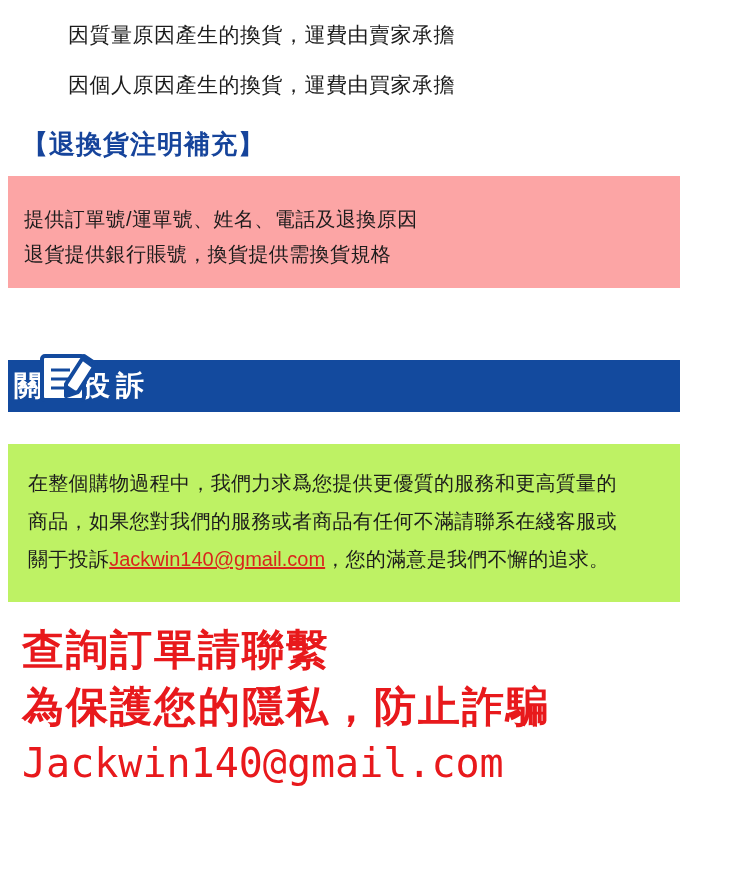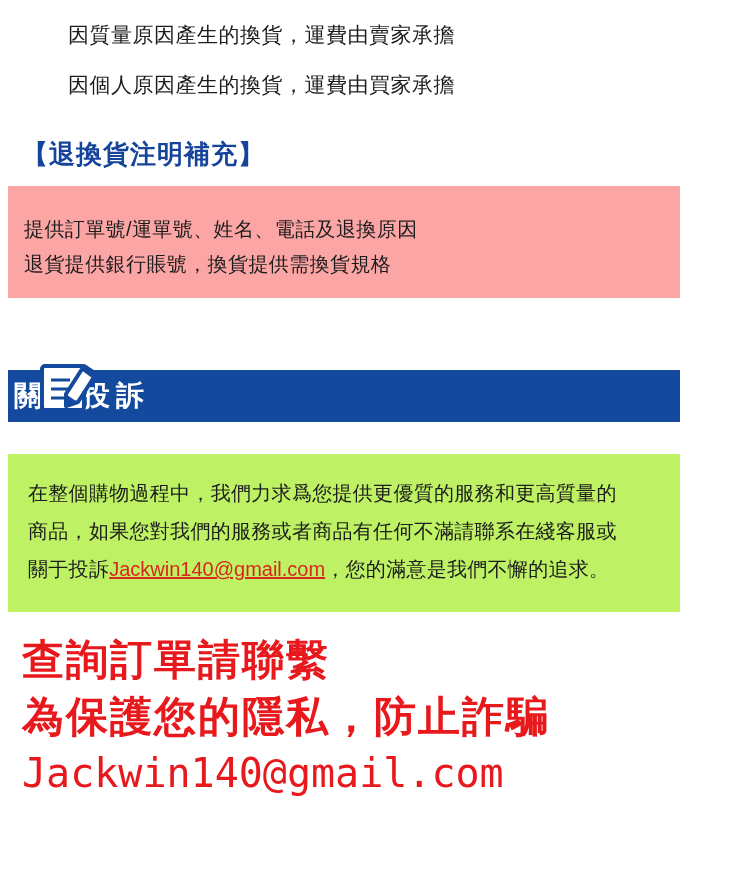--- a/index.html
+++ b/index.html
@@ -35,21 +35,21 @@
     margin-bottom: 16px;
     letter-spacing: 0.5px;
   }
 
   
   .bracket-heading {
     font-size: 26px;
     font-weight: bold;
     color: #16449b;
     padding-left: 22px;
-    margin-top: 36px;
+    margin-top: 26px;
     margin-bottom: 14px;
     letter-spacing: 1px;
   }
 
   
   .note-box {
     background: #fca5a5;
     margin: 0 8px 0 8px;
     padding: 26px 16px 16px 16px;
     box-sizing: border-box;

